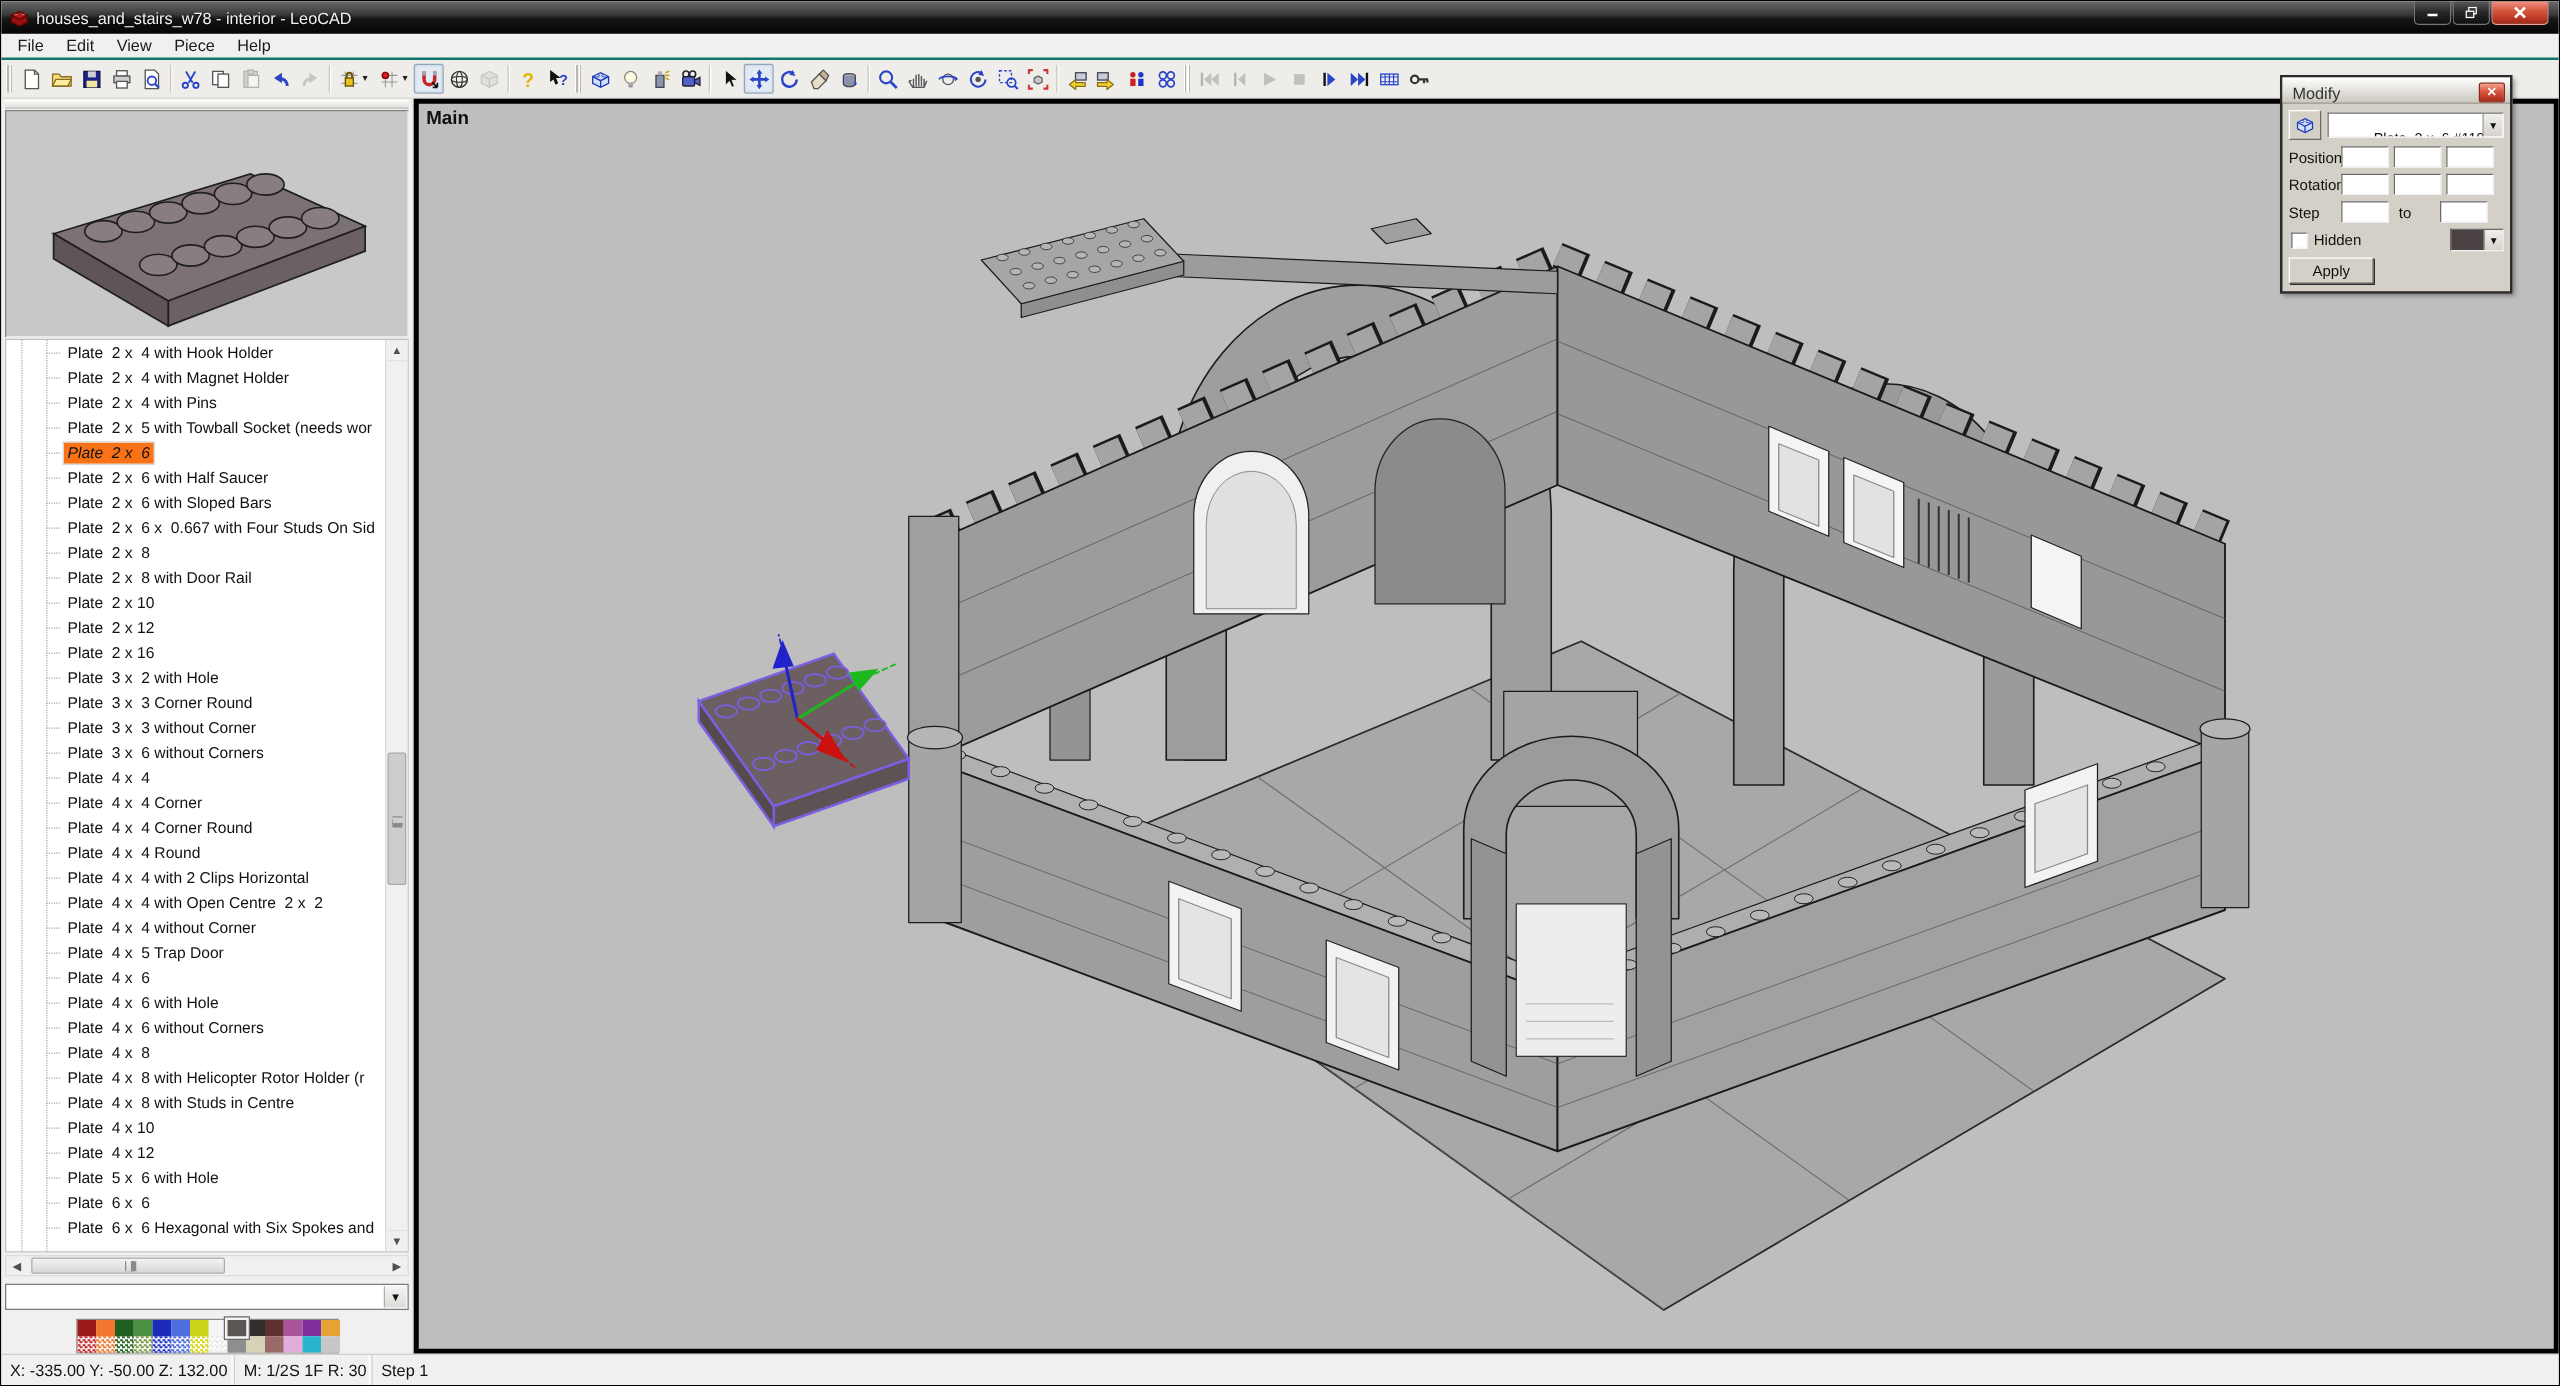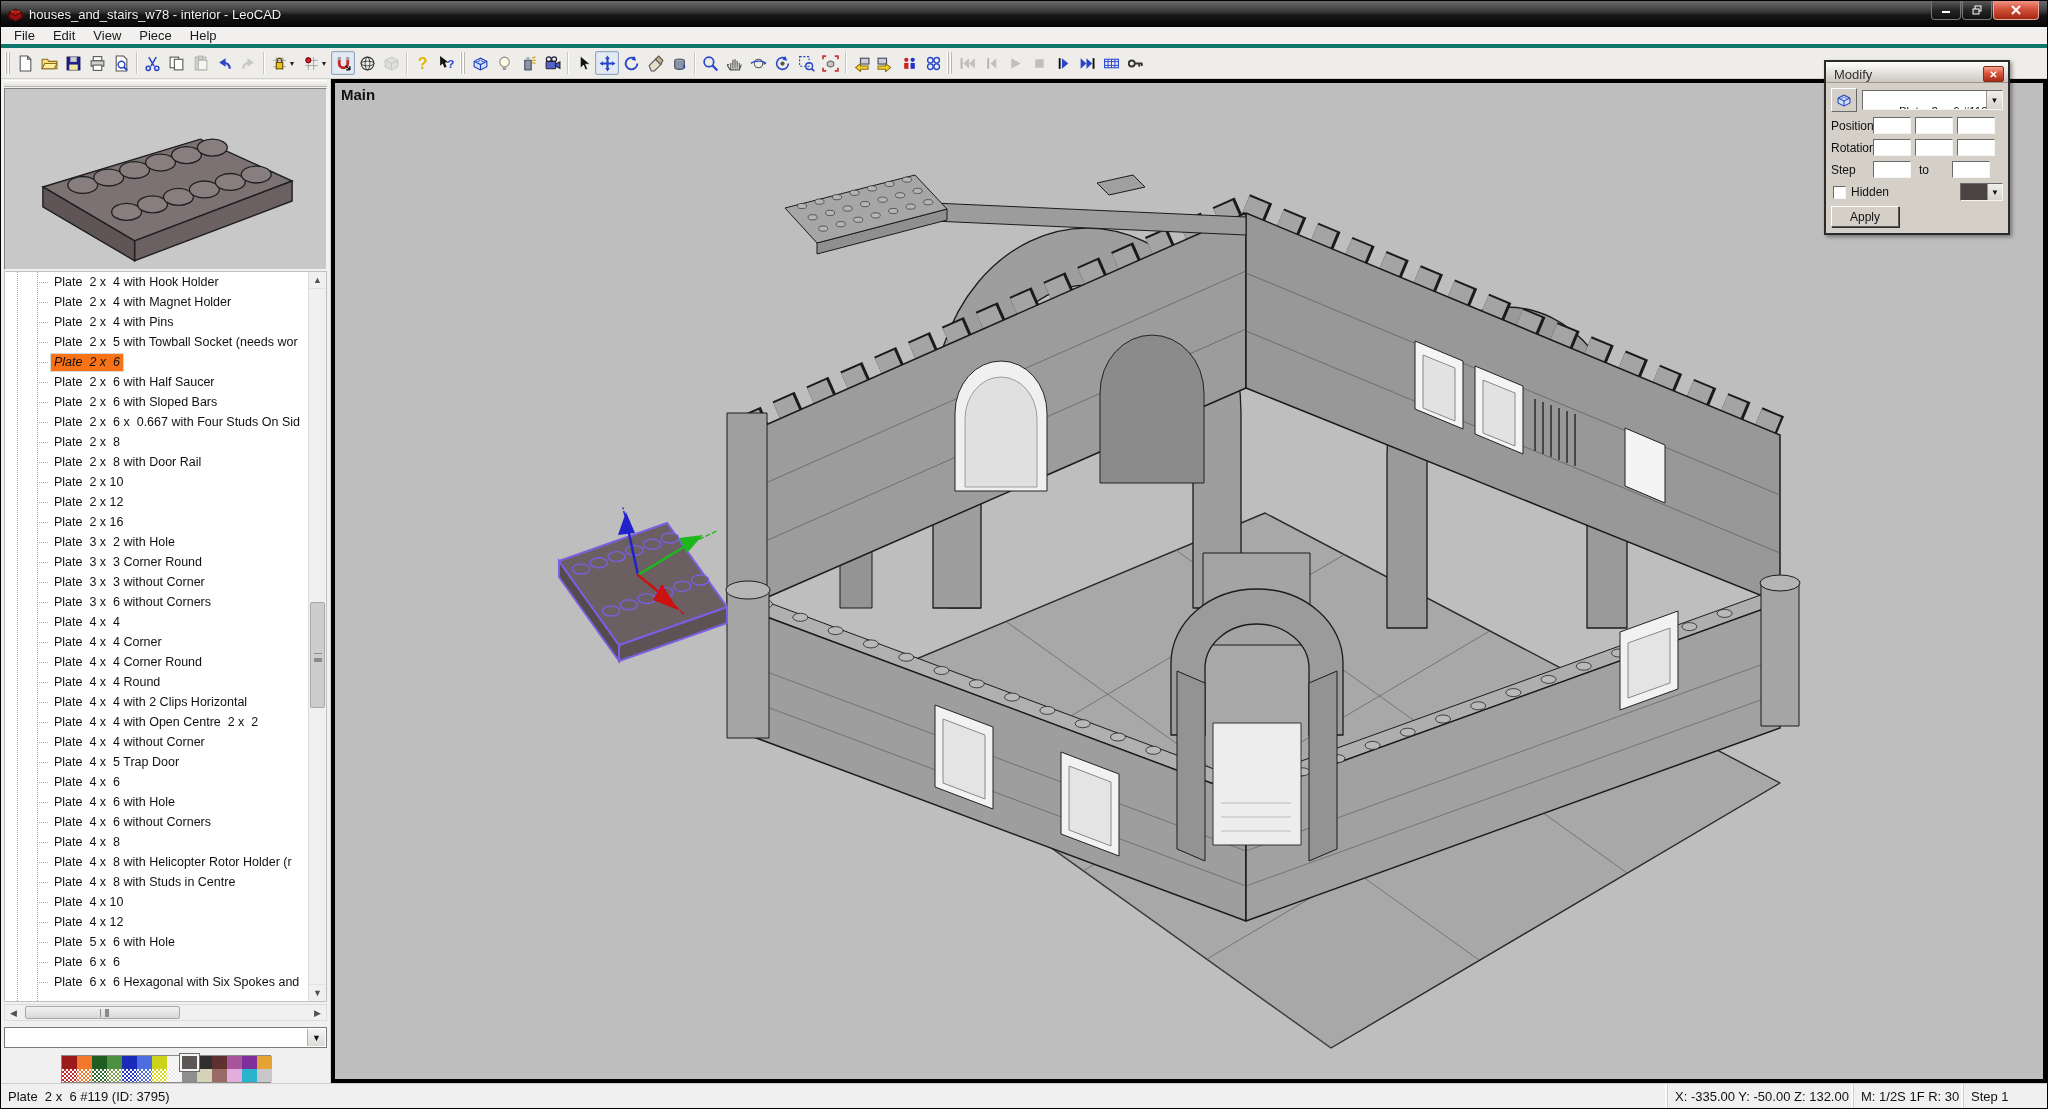--- a/index.html
+++ b/index.html
@@ -21,21 +21,21 @@
   .winbtn {
     height:19px; width:30px; display:flex; align-items:center; justify-content:center;
     background:linear-gradient(180deg,#5a5a5a,#262626 50%,#101010);
     border:1px solid #777; border-top:none; border-radius:0 0 4px 4px; margin-left:1px;
     cursor:default;
   }
   .winbtn.close { width:46px; background:linear-gradient(180deg,#f09384,#d4523a 45%,#a32715); border-color:#e8a598; }
   .winbtn svg { width:12px; height:10px; }
   
   .menubar {
-    height:21px; background:#f1f0ee; border-bottom:4px solid #0f766e;
+    height:21px; background:#f1f0ee; border-bottom:2px solid #0f766e;
     display:flex; align-items:center; font-size:13px; color:#1a1a1a; padding-left:4px;
   }
   .menubar .mitem { padding:2px 9px; }
   
   .toolbar {
     height:31px; background:#eeede9; border-bottom:1px solid #d3d1cc;
     display:flex; align-items:center; padding-left:2px;
   }
   .tb-grip { width:5px; height:22px; margin:0 3px 0 2px;
     background:repeating-linear-gradient(90deg,#ffffff 0 1px,#b9b6b0 1px 2px,transparent 2px 3px); }
@@ -801,18 +801,17 @@
           <div class="swatch-btn">▼</div>
         </div>
       </div>
       <div class="applybtn">
         <span>Apply</span>
       </div>
     </div>
   </div>
 
   <div class="statusbar">
-    <div class="spane grow">Plate  2 x  6 #119 (ID: 3795)</div>
     <div class="spane" style="width:186px">X: -335.00 Y: -50.00 Z: 132.00</div>
     <div class="spane" style="width:110px">M: 1/2S 1F R: 30</div>
     <div class="spane" style="width:84px">Step 1</div>
   </div>
 </div>
 
 </body></html>

